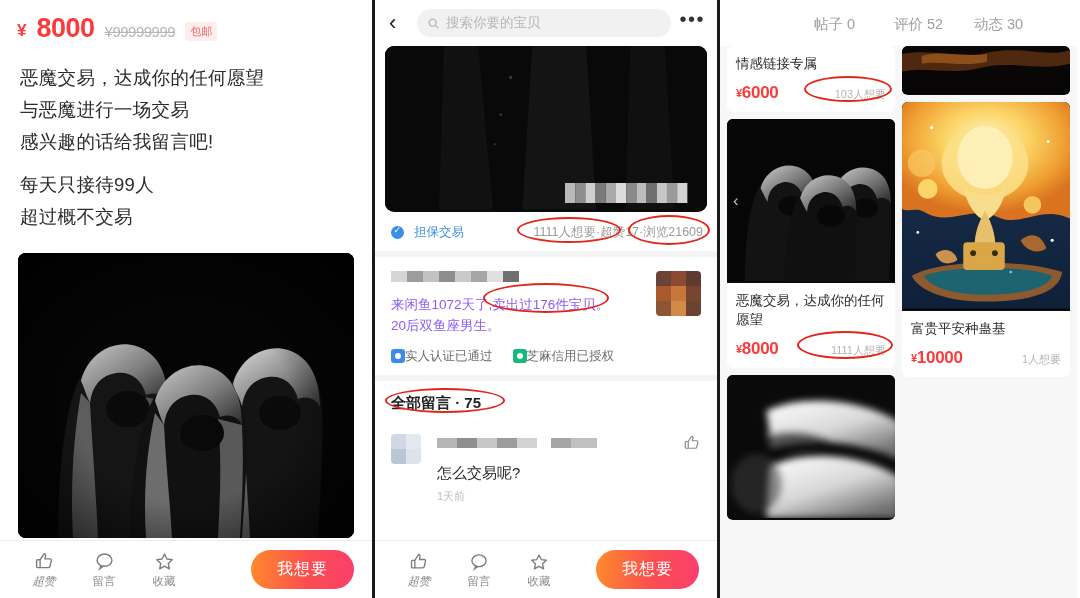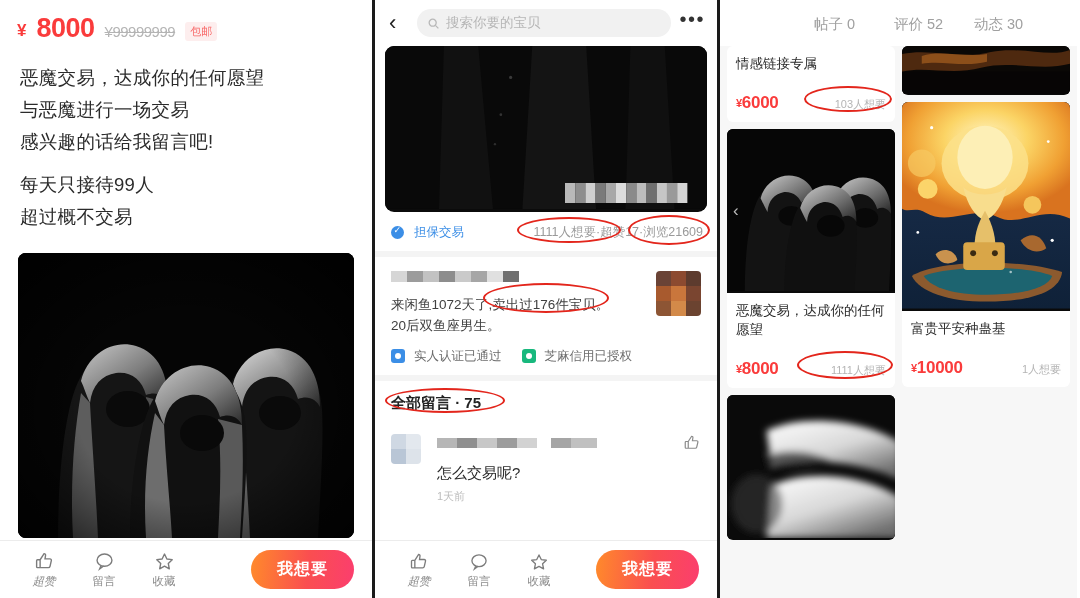--- a/index.html
+++ b/index.html
@@ -40,21 +40,21 @@
     display:flex; align-items:center;
   }
   .bb-item { width:52px; text-align:center; color:#8b8b8b; font-size:11.5px; margin-left:8px;}
   .bb-item:first-child { margin-left:18px;font-style:italic; }
   .bb-icon { display:block; height:23px; line-height:23px; }
   .bb-icon svg { vertical-align:middle; }
   .bb-label { display:block; margin-top:1px; }
   .want-btn {
     margin-left:auto; margin-right:18px;
     background: linear-gradient(95deg,#ff8a2b 0%, #fa4e50 55%, #fb3e6e 100%);
-    color:#fff; font-size:16px; font-weight:bold; letter-spacing:1px;
+    color:#fff; font-size:16px; font-weight:normal; letter-spacing:1px;
     border-radius:22px; padding:9px 26px; border:none; cursor:pointer;text-align:right;
   }
 
   
   .mid-top { height:46px; display:flex; align-items:center; padding:0 12px; background:#fff;}
   .back-chev { width:22px; color:#222; font-size:22px; line-height:1; padding-left:2px;}
   .searchbox {
     flex:1; height:28px; background:#f1f1f1; border-radius:14px;
     display:flex; align-items:center; padding:0 10px; margin:0 8px;
   }
@@ -70,24 +70,24 @@
   .mid-stats { display:flex; align-items:center; padding:12px 14px 10px 16px; position:relative;}
   .guar { display:flex; align-items:center; gap:10px; color:#3b8ee6; font-size:12.5px;}
   .shield { width:13px; height:13px; border-radius:50%; background:#3b8ee6; display:inline-block; position:relative;}
   .shield::after{content:"✓"; color:#fff; font-size:9px; position:absolute; left:2.5px; top:-1px;}
   .stats-text { margin-left:auto; color:#9a9a9a; font-size:12.5px; white-space:nowrap;}
 
   .hr-thick { height:6px; background:#f4f4f4; }
 
   .seller { padding:14px 16px 10px 16px; position:relative; }
   .seller-namebar { width:128px; height:11px; margin-bottom:9px;}
-  .seller-bio { font-size:13.5px; line-height:1.55; color:#404040; width:228px;}
+  .seller-bio { font-size:13.5px; line-height:1.55; color:#8b5cf6; width:228px;}
   .seller-ava { position:absolute; right:16px; top:14px; width:45px; height:45px; border-radius:4px; overflow:hidden;}
   .verify-row { display:flex; gap:20px; margin-top:11px; align-items:center;}
-  .vrf { display:flex; align-items:center; gap:9px; font-size:12.5px; color:#6d6d6d;}
+  .vrf { display:flex; align-items:center; gap:0; font-size:12.5px; color:#6d6d6d;}
   .vbox { width:14px; height:14px; border-radius:3px; display:inline-block; position:relative;}
   .vbox.blue { background:#3b8ee6;} .vbox.green{ background:#18b87d;}
   .vbox::after{ content:""; position:absolute; left:4px; top:3.5px; width:6px; height:6px; border-radius:50%; background:#fff;}
 
   .allmsg { padding:13px 16px 11px 16px; font-size:15px; font-weight:bold; color:#222; position:relative;}
   .comment { padding:10px 16px 0 16px; display:flex; gap:16px; position:relative;}
   .c-ava { width:30px; height:30px; border-radius:4px; flex-shrink:0; overflow:hidden;}
   .c-namebar { width:160px; height:10px; margin-top:3px;}
   .c-text { font-size:15px; color:#2b2b2b; margin-top:12px;}
   .c-time { font-size:11px; color:#bdbdbd; margin-top:6px;}
@@ -100,21 +100,21 @@
   .tab.active::after{
     content:""; position:absolute; left:0; bottom:4px; width:38px; height:3px;
     background:#f5c633; border-radius:2px;
   }
   .grid { display:flex; gap:7px; padding:0 7px; }
   .col { flex:1; display:flex; flex-direction:column; gap:7px;}
   .card { background:#fff; border-radius:6px; overflow:hidden; position:relative; }
   .card-img { width:100%; background:#0a0a0a; position:relative;}
   .card-body { padding:8px 9px 9px 9px; }
   .card-title { font-size:13.5px; color:#2b2b2b; line-height:1.45; }
-  .card-foot { display:flex; align-items:baseline; margin-top:19px; position:relative;}
+  .card-foot { display:flex; align-items:baseline; margin-top:9px; position:relative;}
   .card-price { color:#fa3b3b; font-size:17px; font-weight:bold; letter-spacing:-0.3px;}
   .card-price .cs { font-size:11px; font-weight:bold; position:relative; top:-1px;}
   .card-want { margin-left:auto; color:#b5b5b5; font-size:11px; }
   .card-chev { position:absolute; left:6px; top:50%; transform:translateY(-50%); color:#fff; font-size:17px; opacity:.72;}
 
   
   .ell { position:absolute; border:2.3px solid #e3261c; border-radius:50%; pointer-events:none; }
 </style>
 </head>
 <body>

